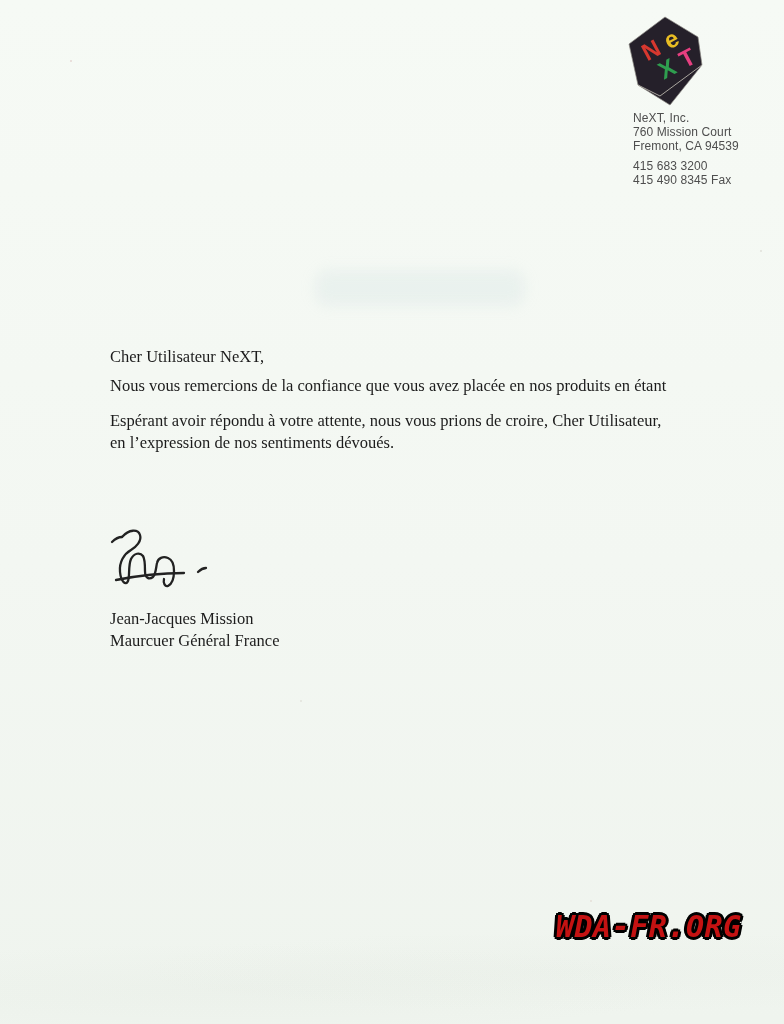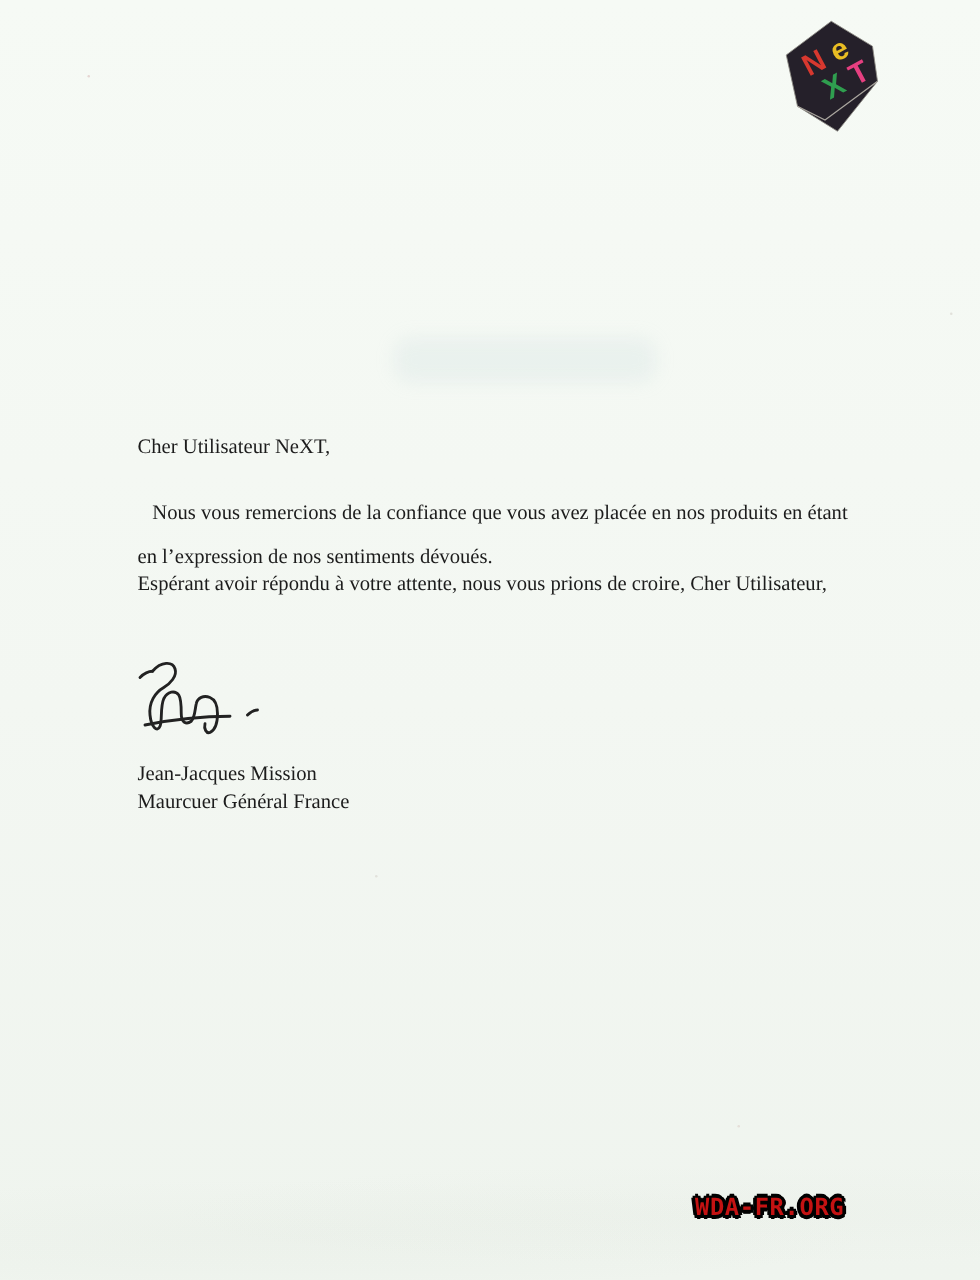--- a/index.html
+++ b/index.html
@@ -76,21 +76,21 @@
     top: 346px;
     width: 580px;
     font-size: 16.5px;
     line-height: 22px;
     color: #1c1c1c;
     font-family: Liberation Serif, serif;
   }
   .letter-body .line {
     white-space: pre-wrap;
   }
-  .paragraph-1 { margin-top: 31px; text-align: center; }
+  .paragraph-1 { margin-top: 7px; }
   .paragraph-2 { margin-top: 13px; }
 
   .signature-svg {
     position: absolute;
     left: 106px;
     top: 522px;
   }
 
   .signer-block {
     position: absolute;
@@ -98,31 +98,32 @@
     top: 608px;
     font-size: 16.5px;
     line-height: 22px;
     color: #1c1c1c;
   }
 
   
   .watermark {
     position: absolute;
     left: 556px;
-    top: 955px;
+    top: 909px;
     font-family: "DejaVu Sans Mono", monospace;
     font-weight: bold;
-    font-size: 19px;
+    font-size: 30px;
     letter-spacing: 0.5px;
     color: #c41212;
     text-shadow:
       -2px -2px 0 #000, 0 -2px 0 #000, 2px -2px 0 #000,
       -2px 0 0 #000, 2px 0 0 #000,
       -2px 2px 0 #000, 0 2px 0 #000, 2px 2px 0 #000,
       -3px 0 0 #000, 3px 0 0 #000, 0 3px 0 #000, 0 -3px 0 #000;
+    font-style: italic;
   }
 </style>
 </head>
 <body>
 
 <div class="page">
 
   <div class="smudge"></div>
   <div class="bottom-mottle"></div>
   <div class="scan-dust"></div>
@@ -135,29 +136,38 @@
         <tspan fill="#d8382f">N</tspan>
         <tspan dx="1" fill="#e9bd23">e</tspan>
       </text>
       <text x="6" y="20">
         <tspan fill="#2f9e4f">X</tspan>
         <tspan dx="1" fill="#e63f80">T</tspan>
       </text>
     </g>
   </svg>
 
+  <div class="letterhead-address">
+    <div>NeXT, Inc.</div>
+    <div>760 Mission Court</div>
+    <div>Fremont, CA 94539</div>
+    <div class="phone-block">
+      <div>415 683 3200</div>
+      <div>415 490 8345 Fax</div>
+    </div>
+  </div>
 
   <div class="letter-body">
     <div class="line">Cher Utilisateur NeXT,</div>
     <div class="paragraph-1">
       <div class="line">Nous vous remercions de la confiance que vous avez placée en nos produits en étant</div>
     </div>
     <div class="paragraph-2">
+      <div class="line">Espérant avoir répondu à votre attente, nous vous prions de croire, Cher Utilisateur,</div>
       <div class="line">en l’expression de nos sentiments dévoués.</div>
-      <div class="line">Espérant avoir répondu à votre attente, nous vous prions de croire, Cher Utilisateur,</div>
     </div>
   </div>
 
   <svg class="signature-svg" width="135" height="78" viewBox="0 0 135 78">
     <g fill="none" stroke="#222222" stroke-width="2.3" stroke-linecap="round" stroke-linejoin="round">
       <path d="M6,20 C9,17 12,15 16,15"></path>
       <path d="M16,15 C23,7 32,7 34,13 C36,19 30,25 25,28 C18,32 13,40 14,50
                C15,60 20,64 22,59 C24,54 22,44 25,37 C28,31 34,30 37,34
                C39,37 39,42 39,49 C39,56 43,58 47,55 C50,52 50,45 51,41
                C52,36 57,34 62,36 C67,38 68,43 68,49 C68,57 66,62 62,64

